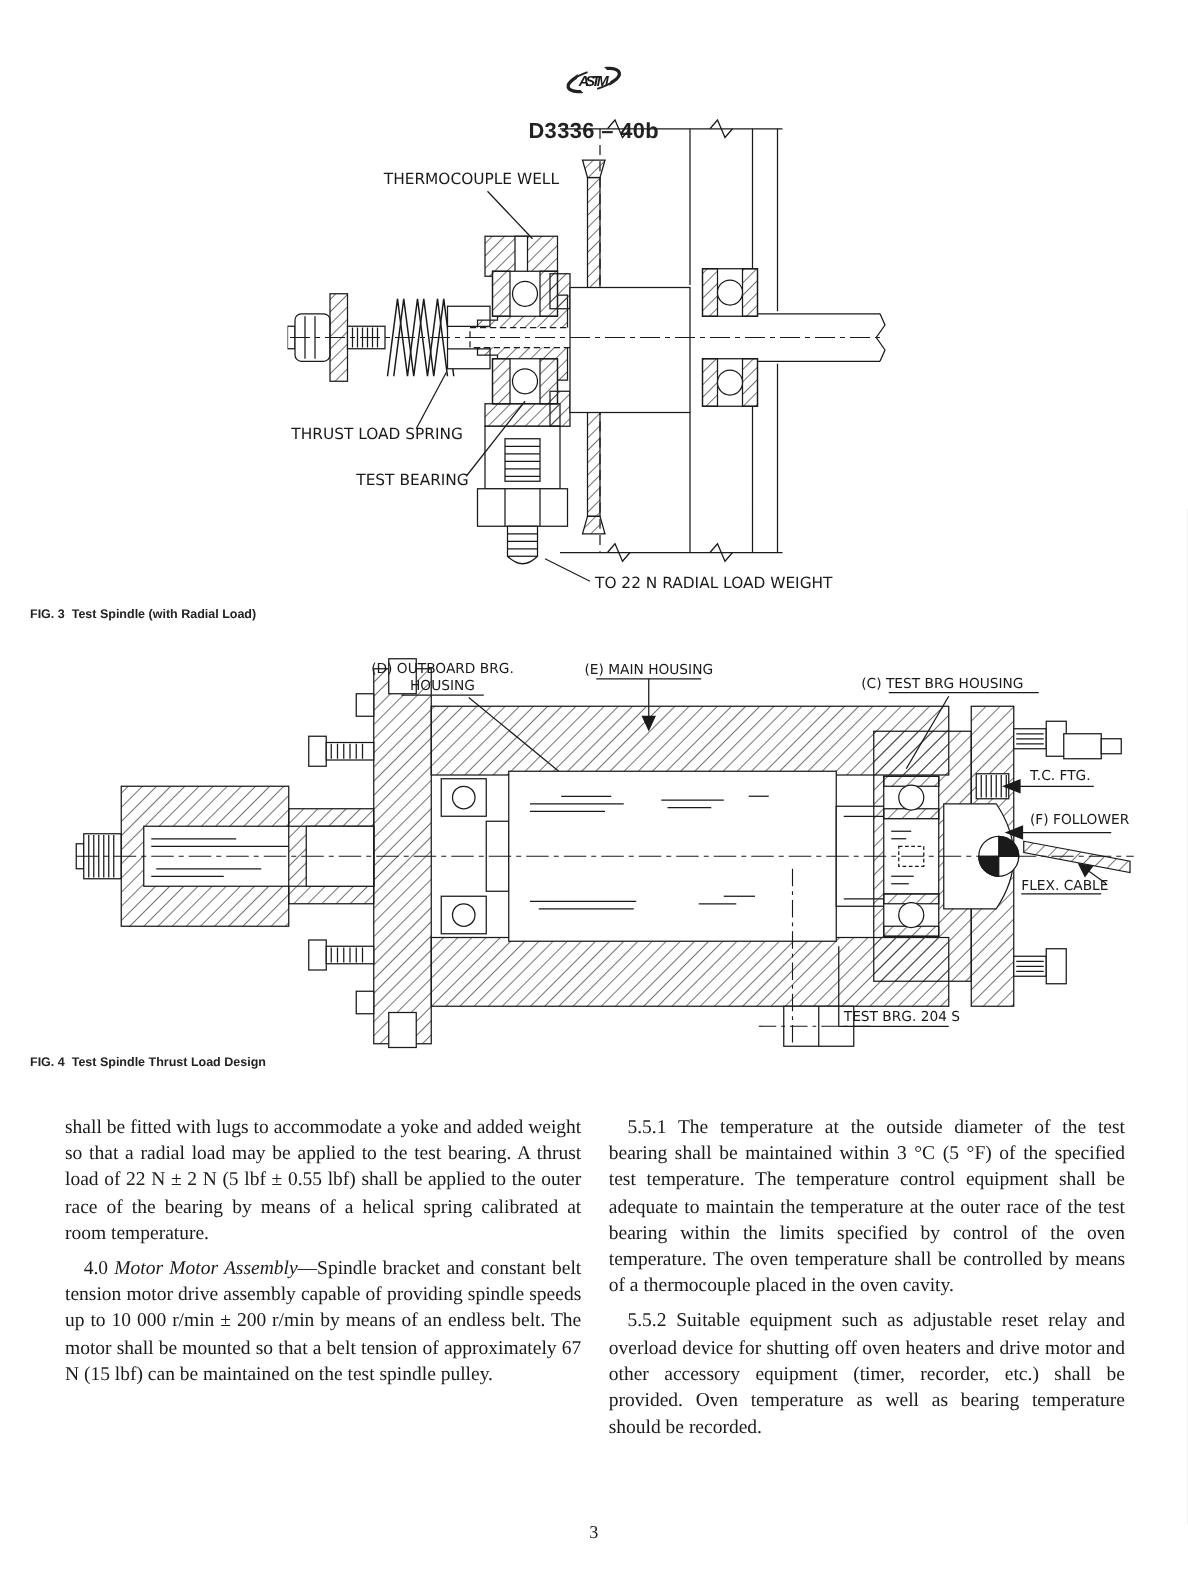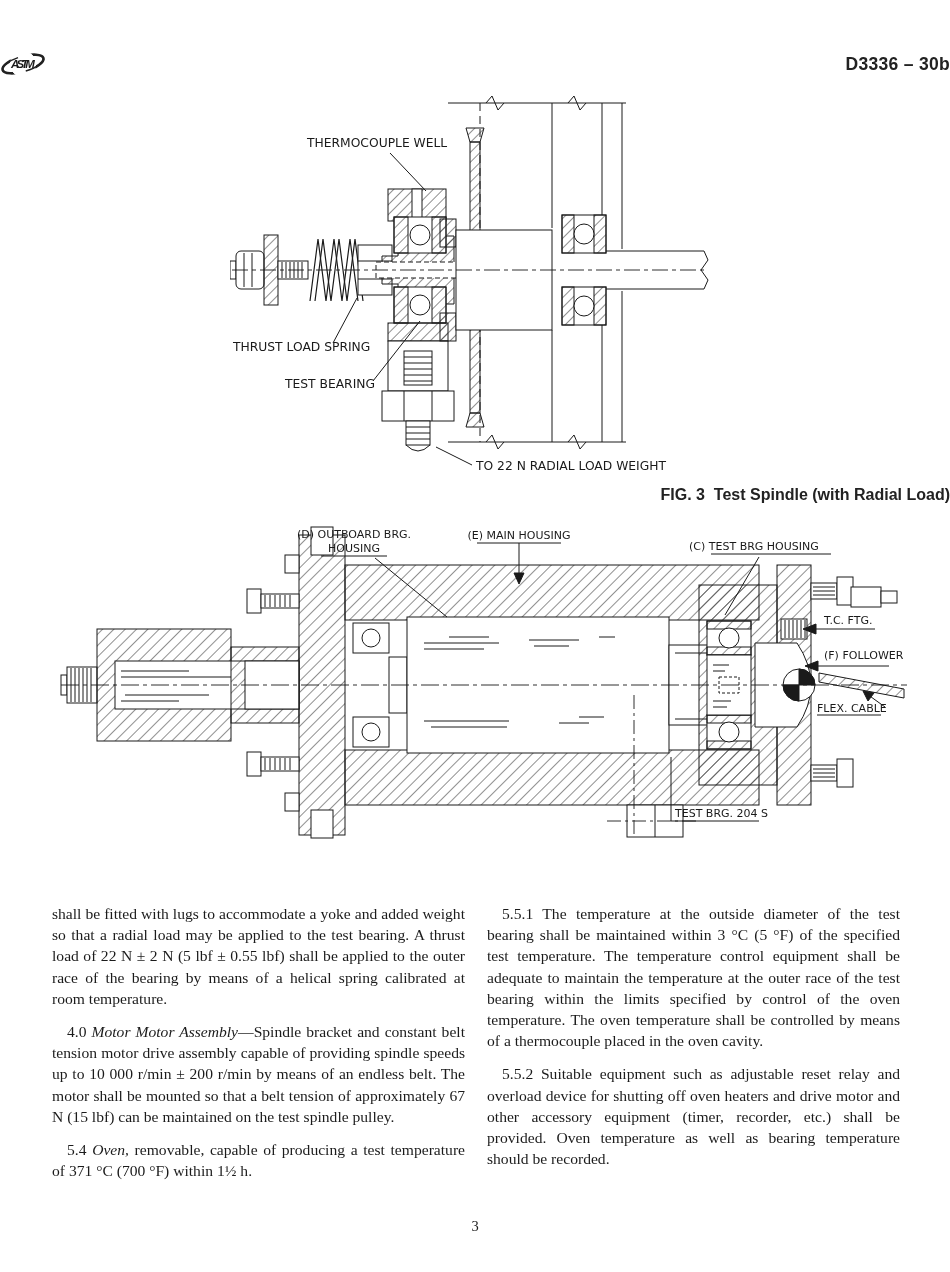--- a/index.html
+++ b/index.html
@@ -1,49 +1,49 @@
 <!DOCTYPE html>
 <html><head>
 <meta charset="utf-8">
 <style>
   html,body{margin:0;padding:0;background:#e8e8e8;}
   .page{position:relative;width:950px;height:1272px;background:#fff;overflow:hidden;
         color:#1b1b1b;font-family:"Liberation Serif",serif;}
-  .hdr{position:absolute;top:44px;left:0;right:0;display:flex;justify-content:space-between;
-       align-items:center;gap:10px;}
+  .hdr{position:absolute;top:44px;left:0;right:0;display:flex;justify-content:flex-start;
+       align-items:center;gap:10px;flex-direction:column;}
   .doccode{font-family:"Liberation Sans",sans-serif;font-weight:bold;font-size:17.5px;
            letter-spacing:.3px;color:#222;}
   .figwrap{position:absolute;}
   svg text{font-family:"DejaVu Sans",sans-serif;fill:#1a1a1a;}
   .lb3{font-size:12.3px;}
   .lb4{font-size:11px;}
-  .cap{position:absolute;left:0;right:0;text-align:right;
-       font-family:"Liberation Sans",sans-serif;font-weight:bold;font-size:16px;color:#222;
-       white-space:pre;}
+  .cap{position:absolute;left:0;right:0;text-align:left;
+       font-family:"Liberation Sans",sans-serif;font-weight:bold;font-size:10px;color:#222;
+       white-space:pre;padding-left:24px;}
   .col{position:absolute;width:413px;font-size:15.6px;line-height:21.2px;
        text-align:justify;}
-  .col p{margin:12px 0 7px 0;}
+  .col p{margin:0 0 7px 0;}
   .col p.sec{text-indent:15px;}
   .it{font-style:italic;}
   .pageno{position:absolute;top:1218px;left:0;right:0;text-align:center;
           font-size:14.5px;}
 </style>
 </head>
 <body>
 
 <div class="page">
 
   <div class="hdr">
     <svg width="46" height="40" viewBox="0 0 52 44">
       <ellipse cx="26" cy="22" rx="24" ry="8.5" fill="none" stroke="#222" stroke-width="3" transform="rotate(-16 26 22)"></ellipse>
       <circle cx="26" cy="22" r="14.5" fill="#fff" stroke="#fff"></circle>
       <text x="26" y="27" text-anchor="middle" textLength="27" style="font-family:'Liberation Sans',sans-serif;font-size:13px;font-weight:bold;font-style:italic">ASTM</text>
       <ellipse cx="26" cy="22" rx="24" ry="8.5" fill="none" stroke="#222" stroke-width="1.6" transform="rotate(-16 26 22)" stroke-dasharray="26 25"></ellipse>
     </svg>
-    <span class="doccode">D3336 – 30b</span>
+    <span class="doccode">D3336 – 40b</span>
   </div>
 
   <div class="figwrap" style="left:230px;top:95px;text-decoration:underline;">
     <svg width="480" height="395" viewBox="0 0 480 395">
       <defs>
         <pattern id="h3" patternUnits="userSpaceOnUse" width="7" height="7" patternTransform="rotate(45)">
           <line x1="0" y1="0" x2="0" y2="7" stroke="#333" stroke-width="1.1"></line>
         </pattern>
       </defs>
       <g stroke="#1a1a1a" stroke-width="1" fill="none">
@@ -299,25 +299,25 @@
       <text class="lb4" x="295" y="13" text-anchor="middle">(D) OUTBOARD BRG.</text>
       <text class="lb4" x="295" y="27" text-anchor="middle">HOUSING</text>
       <text class="lb4" x="460" y="14" text-anchor="middle">(E) MAIN HOUSING</text>
       <text class="lb4" x="630" y="25">(C) TEST BRG HOUSING</text>
       <text class="lb4" x="765" y="99">T.C. FTG.</text>
       <text class="lb4" x="765" y="134">(F) FOLLOWER</text>
       <text class="lb4" x="758" y="187">FLEX. CABLE</text>
       <text class="lb4" x="616" y="292">TEST BRG. 204 S</text>
     </svg>
   </div>
+  <div class="cap" style="top:845px;">FIG. 4  Test Spindle Thrust Load Design</div>
 
   <div class="col" style="left:52px;top:891px;">
     <p><span>shall be fitted with lugs to accommodate a yoke and added weight so that a radial load may be applied to the test bearing. A thrust load of 22 N ± 2 N (5 lbf ± 0.55 lbf) shall be applied to the outer race of the bearing by means of a helical spring calibrated at room temperature.</span></p>
     <p class="sec"><span>4.0</span><span class="it"> Motor Motor Assembly</span><span>—Spindle bracket and constant belt tension motor drive assembly capable of providing spindle speeds up to 10 000 r/min ± 200 r/min by means of an endless belt. The motor shall be mounted so that a belt tension of approximately 67 N (15 lbf) can be maintained on the test spindle pulley.</span></p>
-    <p class="sec"><span>5.4</span><span class="it"> Oven,</span><span> removable, capable of producing a test temperature of 371 °C (700 °F) within 1½ h.</span></p>
   </div>
 
   <div class="col" style="left:487px;top:891px;">
     <p class="sec"><span>5.5.1</span><span> The temperature at the outside diameter of the test bearing shall be maintained within 3 °C (5 °F) of the specified test temperature. The temperature control equipment shall be adequate to maintain the temperature at the outer race of the test bearing within the limits specified by control of the oven temperature. The oven temperature shall be controlled by means of a thermocouple placed in the oven cavity.</span></p>
     <p class="sec"><span>5.5.2</span><span> Suitable equipment such as adjustable reset relay and overload device for shutting off oven heaters and drive motor and other accessory equipment (timer, recorder, etc.) shall be provided. Oven temperature as well as bearing temperature should be recorded.</span></p>
   </div>
 
   <div class="pageno">3</div>
 </div>
 

